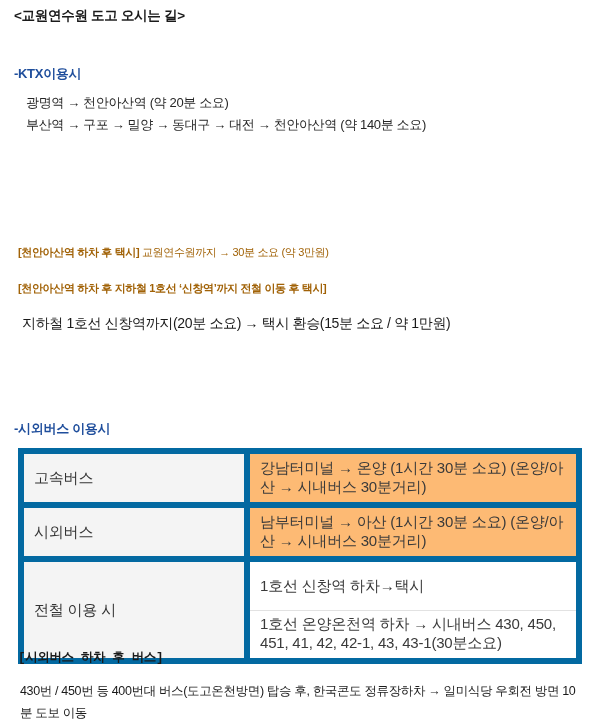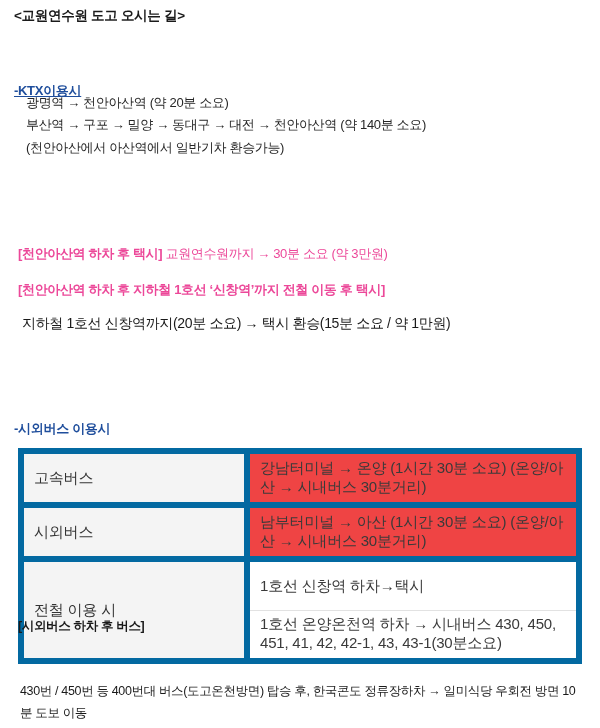--- a/index.html
+++ b/index.html
@@ -32,42 +32,41 @@
   }
   .section-head {
     font-size: 13px;
     font-weight: bold;
     color: #1f4e9c;
     letter-spacing: -0.3px;
   }
   #ktx-head {
     position: absolute;
     left: 14px;
-    top: 82px;
-    text-decoration: underline;
+    top: 65px;
   }
   .ktx-list {
     position: absolute;
     left: 26px;
     top: 92px;
     width: 560px;
   }
   .ktx-list .line {
     font-size: 13px;
     line-height: 22.4px;
     color: #262626;
     letter-spacing: -0.35px;
     white-space: nowrap;
   }
   .blk {
     position: absolute;
     left: 18px;
-    font-size: 13px;
+    font-size: 11px;
     letter-spacing: -0.35px;
-    color: #ec4899;
+    color: #a16207;
     white-space: nowrap;
   }
   .blk b {
     font-weight: bold;
   }
   #taxi-line { top: 245px; }
   #subway-line { top: 281px; font-weight: bold; }
   #subway-detail {
     position: absolute;
     left: 22px;
@@ -98,21 +97,21 @@
     vertical-align: middle;
     padding: 0 10px;
   }
   .bus-table td.label {
     width: 200px;
     background: #f4f4f4;
     color: #333333;
     height: 48px;
   }
   .bus-table td.val {
-    background: #ef4444;
+    background: #fdba74;
     height: 48px;
   }
   .bus-table tr.tall td.label { height: 96px; }
   .bus-table td.val-split {
     padding: 0;
     height: 48px;
   }
   .split-cell {
     height: 47px;
     display: flex;
@@ -120,25 +119,26 @@
     padding: 8px 10px;
     box-sizing: border-box;
   }
   .split-cell + .split-cell {
     border-top: 1px solid #e2e2e2;
     height: 48px;
   }
   #after-bus-head {
     position: absolute;
     left: 18px;
-    top: 618px;
+    top: 649px;
     font-size: 12.5px;
     font-weight: bold;
     letter-spacing: -0.35px;
     color: #1a1a1a;
+    font-family: Liberation Mono, monospace;
   }
   #after-bus-body {
     position: absolute;
     left: 20px;
     top: 680px;
     width: 566px;
     font-size: 12.5px;
     line-height: 22px;
     letter-spacing: -0.35px;
     color: #1a1a1a;
@@ -149,21 +149,20 @@
 
 <div class="page">
 
   <div class="doc-title">&lt;교원연수원 도고 오시는 길&gt;</div>
 
   <div class="section-head" id="ktx-head">-KTX이용시</div>
 
   <div class="ktx-list">
     <div class="line">광명역 → 천안아산역 (약 20분 소요)</div>
     <div class="line">부산역 → 구포 → 밀양 → 동대구 → 대전 → 천안아산역 (약 140분 소요)</div>
-    <div class="line">(천안아산에서 아산역에서 일반기차 환승가능)</div>
   </div>
 
   <div class="blk" id="taxi-line"><b>[천안아산역 하차 후 택시]</b><span> 교원연수원까지 → 30분 소요 (약 3만원)</span></div>
 
   <div class="blk" id="subway-line">[천안아산역 하차 후 지하철 1호선 ‘신창역’까지 전철 이동 후 택시]</div>
 
   <div id="subway-detail">지하철 1호선 신창역까지(20분 소요) → 택시 환승(15분 소요 / 약 1만원)</div>
 
   <div class="section-head" id="bus-head">-시외버스 이용시</div>
 

